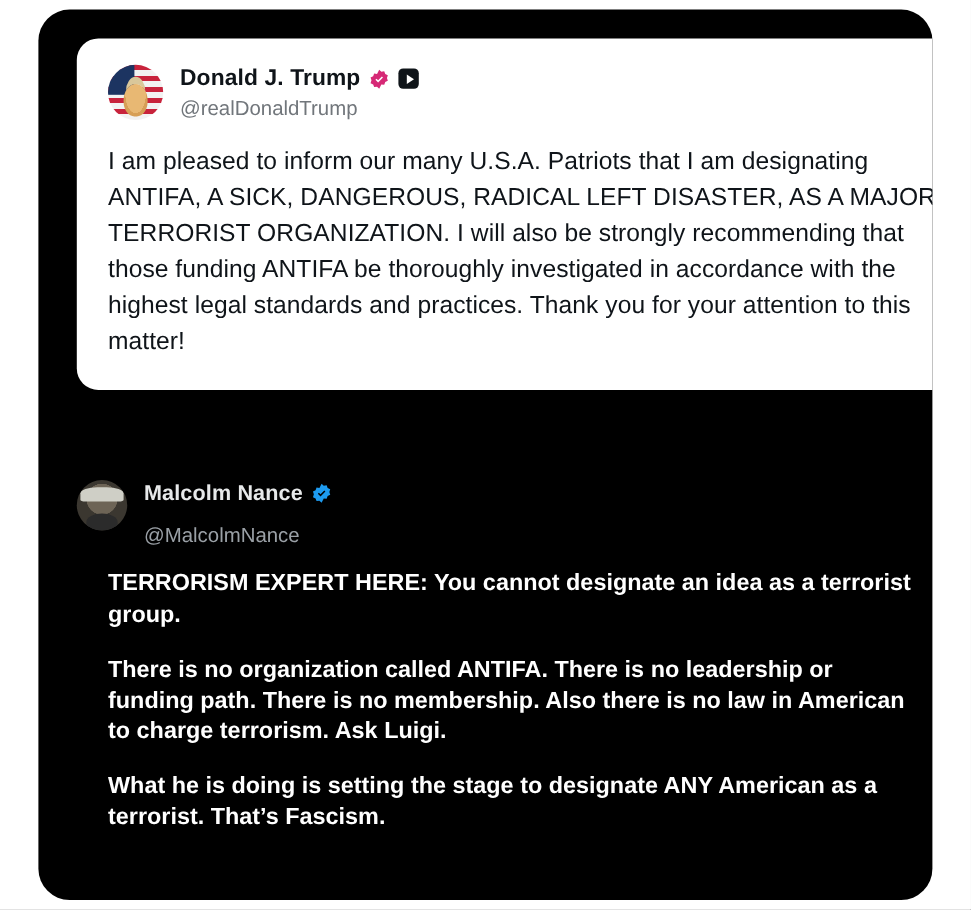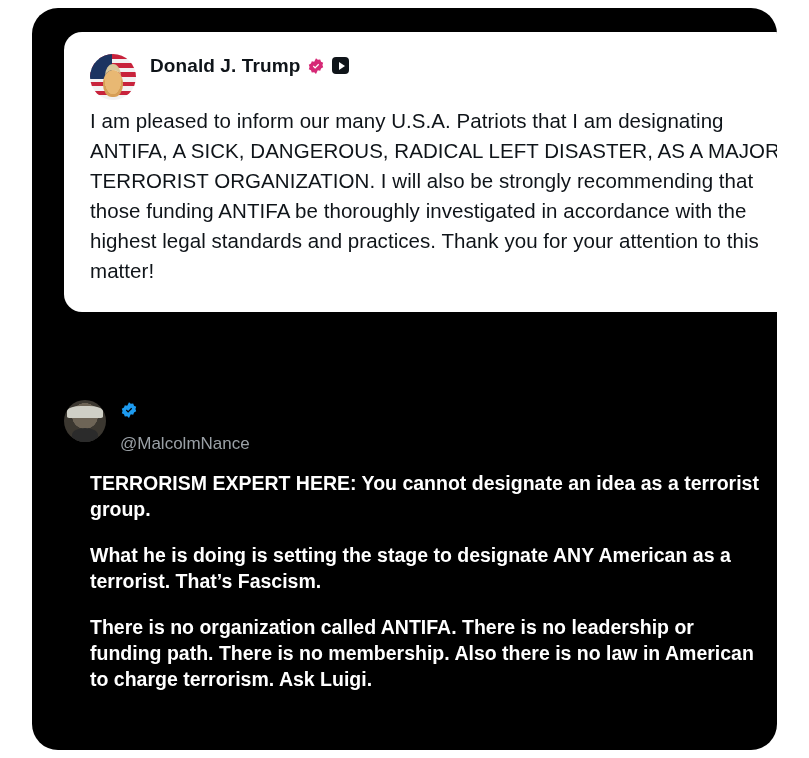--- a/index.html
+++ b/index.html
@@ -148,21 +148,21 @@
     border-bottom: 4px solid transparent;
     margin-left: 2px;
   }
   .handle {
     font-size: 17px;
     color: #71767b;
     line-height: 1.3;
     margin-top: 3px;
   }
   .tweet-body {
-    margin-top: 6px;
+    margin-top: 18px;
     font-size: 20.5px;
     line-height: 1.46;
     color: #0f1419;
     letter-spacing: .05px;
   }
   
   .reply {
     position: absolute;
     left: 32px;
     top: 392px;
@@ -196,39 +196,41 @@
           <div class="name-row">
             <span class="display-name">Donald J. Trump</span>
             <svg class="badge-verified" viewBox="0 0 24 24">
               <path fill="#d62976" d="M12 1.5l2.4 2.1 3.2-.4 1.1 3 2.9 1.4-1 3.1 1 3.1-2.9 1.4-1.1 3-3.2-.4L12 22.5l-2.4-2.1-3.2.4-1.1-3-2.9-1.4 1-3.1-1-3.1 2.9-1.4 1.1-3 3.2.4z"></path>
               <path fill="#ffffff" d="M10.8 15.6l-3-3 1.2-1.2 1.8 1.8 4.2-4.2 1.2 1.2z"></path>
             </svg>
             <span class="badge-affiliate">
                 <span></span>
               </span>
           </div>
+          <span class="handle">@realDonaldTrump</span>
         </div>
       </div>
       <div class="tweet-body">I am pleased to inform our many U.S.A. Patriots that I am designating ANTIFA, A SICK, DANGEROUS, RADICAL LEFT DISASTER, AS A MAJOR TERRORIST ORGANIZATION. I will also be strongly recommending that those funding ANTIFA be thoroughly investigated in accordance with the highest legal standards and practices. Thank you for your attention to this matter!</div>
     </div>
 
     <div class="reply">
       <div class="tweet-head">
         <div class="avatar avatar-nance"></div>
         <div class="names">
           <div class="name-row">
+            <span class="display-name">Malcolm Nance</span>
             <svg class="badge-verified" viewBox="0 0 24 24">
               <path fill="#1d9bf0" d="M12 1.5l2.4 2.1 3.2-.4 1.1 3 2.9 1.4-1 3.1 1 3.1-2.9 1.4-1.1 3-3.2-.4L12 22.5l-2.4-2.1-3.2.4-1.1-3-2.9-1.4 1-3.1-1-3.1 2.9-1.4 1.1-3 3.2.4z"></path>
               <path fill="#000000" d="M10.8 15.6l-3-3 1.2-1.2 1.8 1.8 4.2-4.2 1.2 1.2z"></path>
             </svg>
           </div>
           <span class="handle">@MalcolmNance</span>
         </div>
       </div>
       <div class="reply-text">
         <p>TERRORISM EXPERT HERE: You cannot designate an idea as a terrorist group.</p>
+        <p>There is no organization called ANTIFA.  There is no leadership or funding path. There is no membership.  Also there is no law in American to charge terrorism. Ask Luigi.</p>
         <p>What he is doing is setting the stage to designate ANY American as a terrorist. That’s Fascism.</p>
-        <p>There is no organization called ANTIFA.  There is no leadership or funding path. There is no membership.  Also there is no law in American to charge terrorism. Ask Luigi.</p>
       </div>
     </div>
 
   </div>
 </div>
 
 </body></html>

